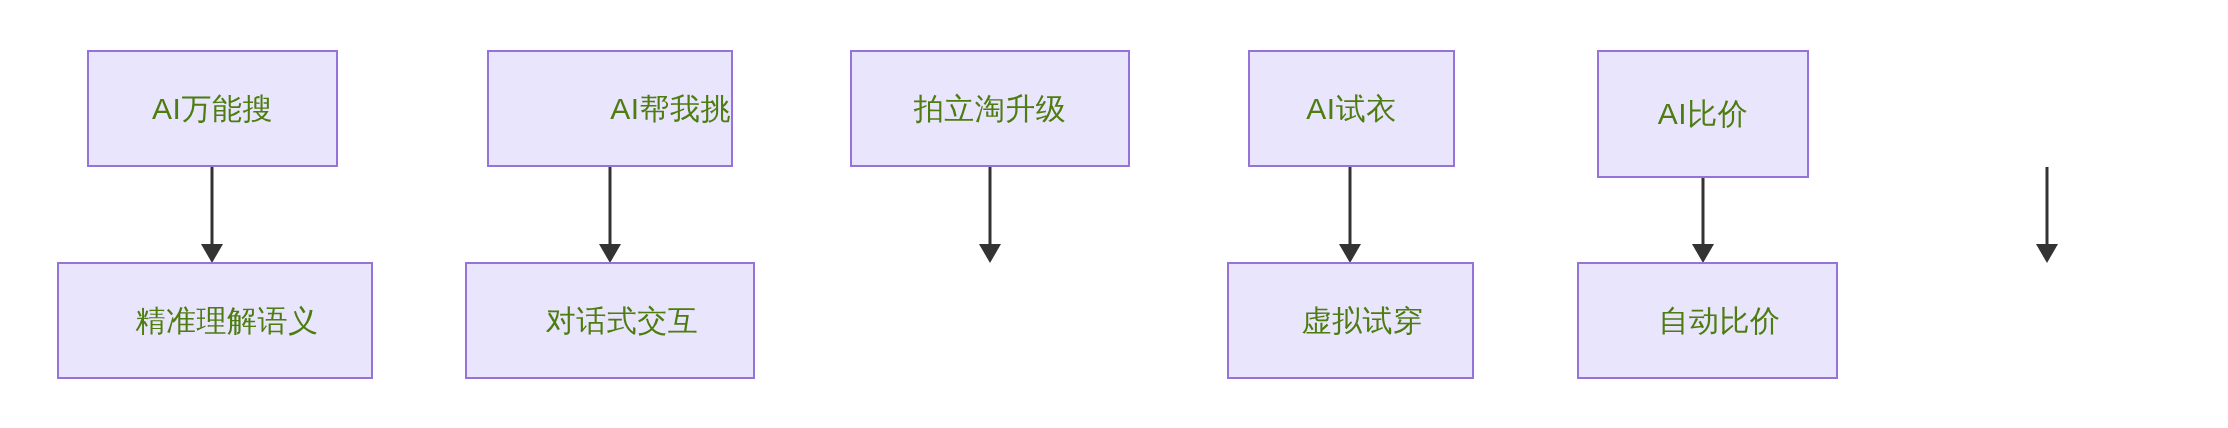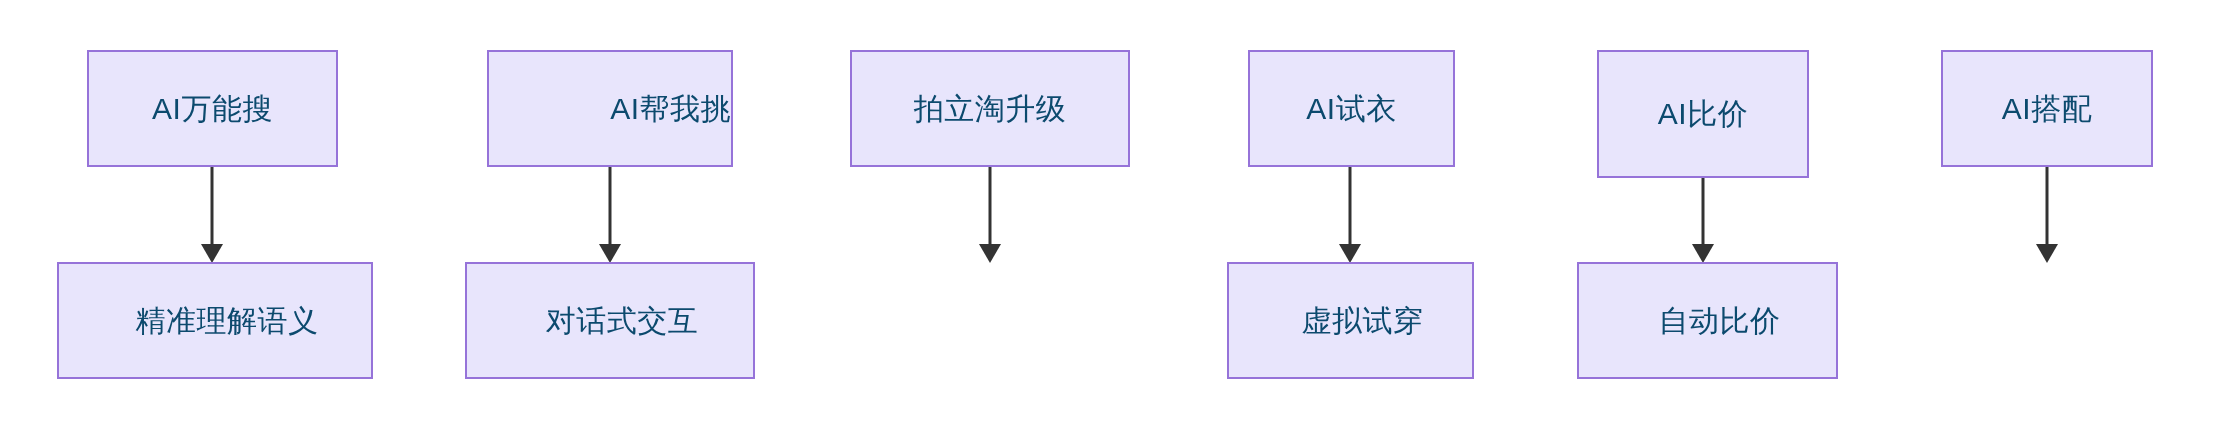--- a/index.html
+++ b/index.html
@@ -24,21 +24,21 @@
   }
   .node-box {
     position: absolute;
     box-sizing: border-box;
     background: #e8e5fc;
     border: 2px solid #9673d9;
     border-radius: 0px;
     display: flex;
     align-items: center;
     justify-content: center;
-    color: #0c4a6e;
+    color: #4d7c0f;
     font-size: 30px;
     line-height: 1.2;
     letter-spacing: 0.5px;
     white-space: nowrap;
   }
   .node-box.top-node {
     top: 50px;
     height: 117px;
   }
   .node-box.bottom-node {
@@ -124,17 +124,14 @@
       </div>
       <div class="node-box bottom-node" style="left: 1577px; width: 261px; top: 262px; height: 117px;">
         <span>自动比价</span>
       </div>
     </div>
     <div class="flow-column" style="left: 0px; width: 2228px;">
       <svg class="edge-svg" width="2228" height="101" style="top: 167px; height: 101px;">
         <line class="edge-line" x1="2047" y1="0" x2="2047" y2="81"></line>
         <polygon class="edge-arrowhead" points="2036,77 2058,77 2047,96"></polygon>
       </svg>
-      <div class="node-box top-node" style="left: 1941px; width: 212px; top: 50px; height: 117px;">
-        <span>AI搭配</span>
-      </div>
     </div>
   </div>
 
 </body></html>

